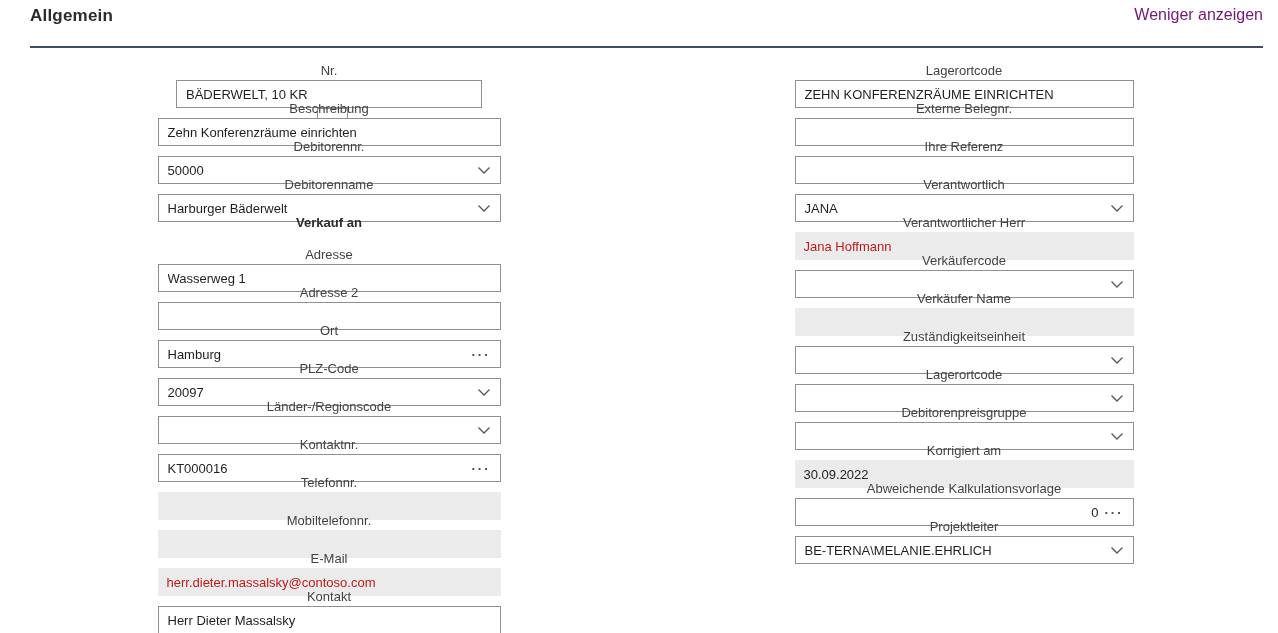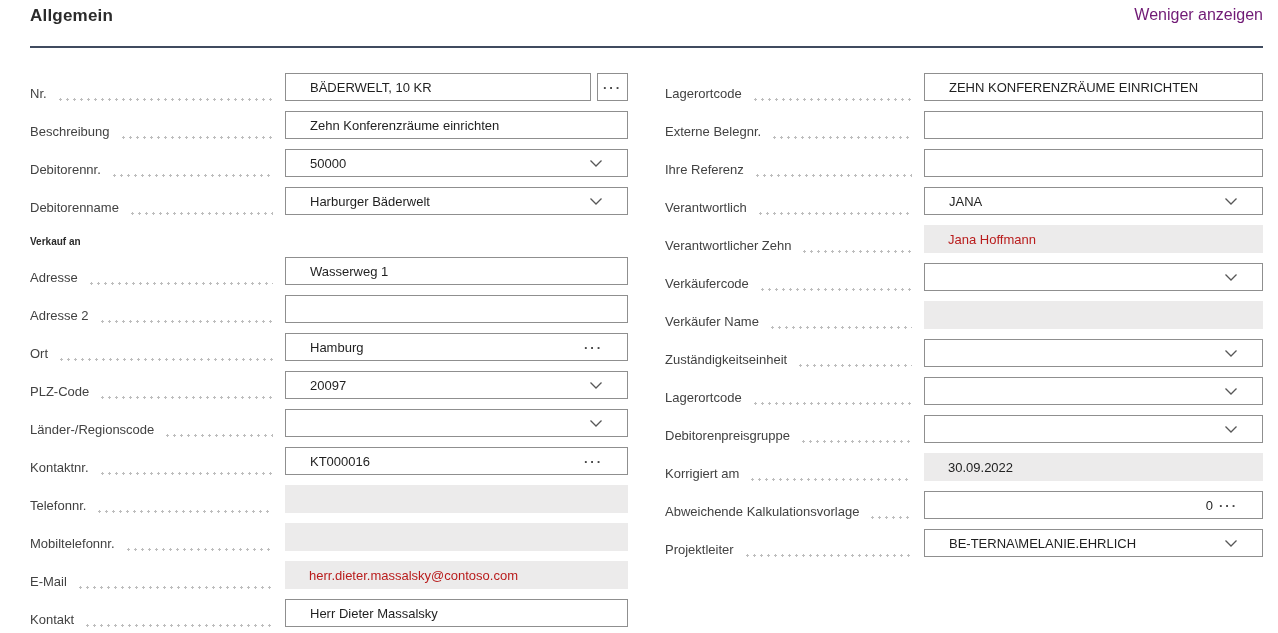--- a/index.html
+++ b/index.html
@@ -3,26 +3,26 @@
 <meta charset="utf-8">
 <style>
   html,body{margin:0;padding:0;background:#fff;}
   body{width:1278px;height:633px;overflow:hidden;font-family:"Liberation Sans",sans-serif;}
   .page{padding:6px 15px 0 30px;}
   .hdr{display:flex;justify-content:space-between;align-items:flex-end;border-bottom:2px solid #404b5f;padding-bottom:20px;text-align:center;}
   .hdr-title{font-size:17px;font-weight:700;color:#2b2b2b;letter-spacing:.2px;}
   .hdr-link{font-size:16px;color:#701a75;cursor:pointer;padding-bottom:2px;}
   .cols{display:flex;gap:37px;margin-top:15px;}
   .col{width:598px;}
-  .row{display:flex;align-items:flex-end;height:38px;}
+  .row{display:flex;align-items:center;height:38px;flex-direction:column;}
   .sub-row{height:32px;}
   .lbl{font-size:13px;color:#424242;white-space:nowrap;flex:none;}
-  .sub-lbl{font-size:10px;font-weight:700;color:#2b2b2b;}
+  .sub-lbl{font-size:13px;font-weight:700;color:#2b2b2b;}
   .lead{flex:1;height:3px;margin:2px 12px 0 10px;min-width:8px;background-image:radial-gradient(circle,#bdbdbd 1px,rgba(0,0,0,0) 1.4px);background-size:7px 3px;background-repeat:repeat-x;background-position:left center;}
-  .box{width:343px;height:28px;border:1px solid #8f8f8f;box-sizing:border-box;display:flex;align-items:center;padding:0 24px;flex:none;background:#fff;}
+  .box{width:343px;height:28px;border:1px solid #8f8f8f;box-sizing:border-box;display:flex;align-items:center;padding:0 9px;flex:none;background:#fff;}
   .col-right .box{width:339px;}
   .box input{border:none;outline:none;flex:1;min-width:0;font-family:"Liberation Sans",sans-serif;font-size:13px;color:#1f1f1f;background:transparent;padding:0;}
   .box-nr{width:306px !important;}
   .btn-ell{width:31px;height:28px;border:1px solid #8f8f8f;background:#fff;margin-left:6px;display:flex;align-items:center;justify-content:center;cursor:pointer;flex:none;padding:0;box-sizing:border-box;}
   .chev{flex:none;margin-left:6px;cursor:pointer;display:block;}
   .ell{flex:none;color:#474747;font-size:13px;font-weight:700;letter-spacing:2px;cursor:pointer;line-height:1;font-family:"Liberation Sans",sans-serif;}
   .box .ell{margin-left:6px;}
   .box.ro{border:none;background:#ecebeb;}
   .ro-text{font-size:13px;color:#222;}
   .link-text{color:#b91c1c;cursor:pointer;}
@@ -208,21 +208,21 @@
         <span class="lead"></span>
         <span class="box">
           <input value="JANA" style="">
           <svg class="chev" width="14" height="9" viewBox="0 0 14 9">
               <path d="M1.5 1.5 L7 7 L12.5 1.5" stroke="#575757" stroke-width="1.3" fill="none"></path>
             </svg>
         </span>
       </div>
 
       <div class="row">
-        <span class="lbl">Verantwortlicher Zehn</span>
+        <span class="lbl">Verantwortlicher Herr</span>
         <span class="lead"></span>
         <span class="box ro">
           <span class="ro-text link-text">Jana Hoffmann</span>
         </span>
       </div>
 
       <div class="row">
         <span class="lbl">Verkäufercode</span>
         <span class="lead"></span>
         <span class="box">

